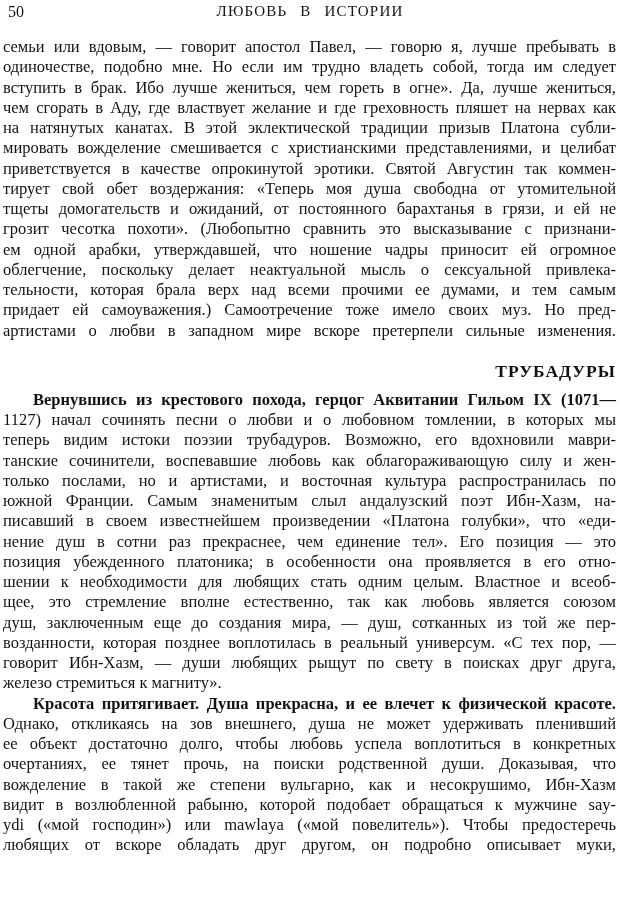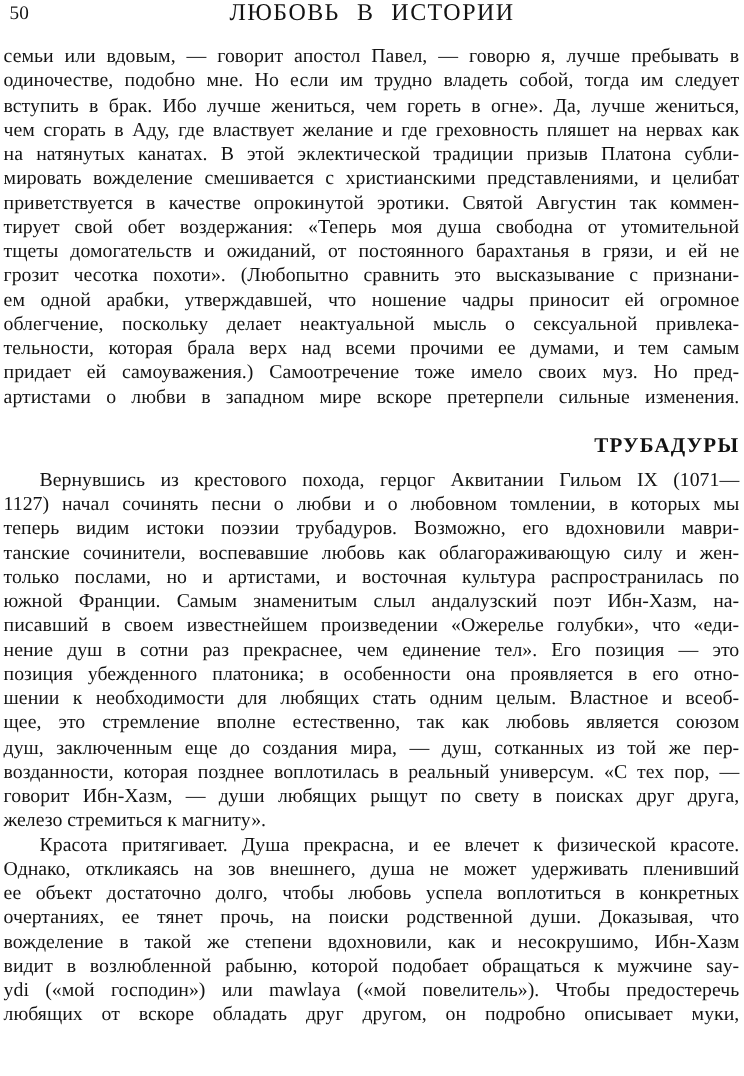--- a/index.html
+++ b/index.html
@@ -25,21 +25,21 @@
   }
   .page-number {
     position: absolute;
     left: 8px;
     top: 1px;
     font-size: 16px;
     line-height: 18px;
   }
   .running-title {
     text-align: center;
-    font-size: 20px;
+    font-size: 15px;
     line-height: 18px;
     letter-spacing: 1.2px;
     word-spacing: 8px;
   }
   .body-text {
     position: absolute;
     top: 37px;
     left: 3px;
     width: 613px;
   }
@@ -48,20 +48,21 @@
     line-height: 20.25px;
     text-align: justify;
     text-align-last: justify;
     white-space: normal;
   }
   .text-line.no-justify-last {
     text-align-last: left;
   }
   .text-line.indent {
     text-indent: 30px;
+    font-weight: bold;
   }
   .section-heading {
     text-align: right;
     font-weight: bold;
     font-size: 17.5px;
     line-height: 21px;
     letter-spacing: 1px;
     margin-top: 20px;
     margin-bottom: 8px;
   }
@@ -90,31 +91,31 @@
       <div class="text-line">тельности, которая брала верх над всеми прочими ее думами, и тем самым</div>
       <div class="text-line">придает ей самоуважения.) Самоотречение тоже имело своих муз. Но пред-</div>
       <div class="text-line">артистами о любви в западном мире вскоре претерпели сильные изменения.</div>
       <div class="section-heading">ТРУБАДУРЫ</div>
       <div class="text-line indent">Вернувшись из крестового похода, герцог Аквитании Гильом IX (1071—</div>
       <div class="text-line">1127) начал сочинять песни о любви и о любовном томлении, в которых мы</div>
       <div class="text-line">теперь видим истоки поэзии трубадуров. Возможно, его вдохновили маври-</div>
       <div class="text-line">танские сочинители, воспевавшие любовь как облагораживающую силу и жен-</div>
       <div class="text-line">только послами, но и артистами, и восточная культура распространилась по</div>
       <div class="text-line">южной Франции. Самым знаменитым слыл андалузский поэт Ибн-Хазм, на-</div>
-      <div class="text-line">писавший в своем известнейшем произведении «Ожерелье голубки», что «еди-</div>
+      <div class="text-line">писавший в своем известнейшем произведении «Платона голубки», что «еди-</div>
       <div class="text-line">нение душ в сотни раз прекраснее, чем единение тел». Его позиция — это</div>
       <div class="text-line">позиция убежденного платоника; в особенности она проявляется в его отно-</div>
       <div class="text-line">шении к необходимости для любящих стать одним целым. Властное и всеоб-</div>
       <div class="text-line">щее, это стремление вполне естественно, так как любовь является союзом</div>
       <div class="text-line">душ, заключенным еще до создания мира, — душ, сотканных из той же пер-</div>
       <div class="text-line">возданности, которая позднее воплотилась в реальный универсум. «С тех пор, —</div>
       <div class="text-line">говорит Ибн-Хазм, — души любящих рыщут по свету в поисках друг друга,</div>
       <div class="text-line no-justify-last">железо стремиться к магниту».</div>
       <div class="text-line indent">Красота притягивает. Душа прекрасна, и ее влечет к физической красоте.</div>
       <div class="text-line">Однако, откликаясь на зов внешнего, душа не может удерживать пленивший</div>
       <div class="text-line">ее объект достаточно долго, чтобы любовь успела воплотиться в конкретных</div>
       <div class="text-line">очертаниях, ее тянет прочь, на поиски родственной души. Доказывая, что</div>
-      <div class="text-line">вожделение в такой же степени вдохновили, как и несокрушимо, Ибн-Хазм</div>
+      <div class="text-line">вожделение в такой же степени вульгарно, как и несокрушимо, Ибн-Хазм</div>
       <div class="text-line">видит в возлюбленной рабыню, которой подобает обращаться к мужчине say-</div>
       <div class="text-line">ydi («мой господин») или mawlaya («мой повелитель»). Чтобы предостеречь</div>
       <div class="text-line">любящих от вскоре обладать друг другом, он подробно описывает муки,</div>
     </div>
 </div>
 
 </body></html>

